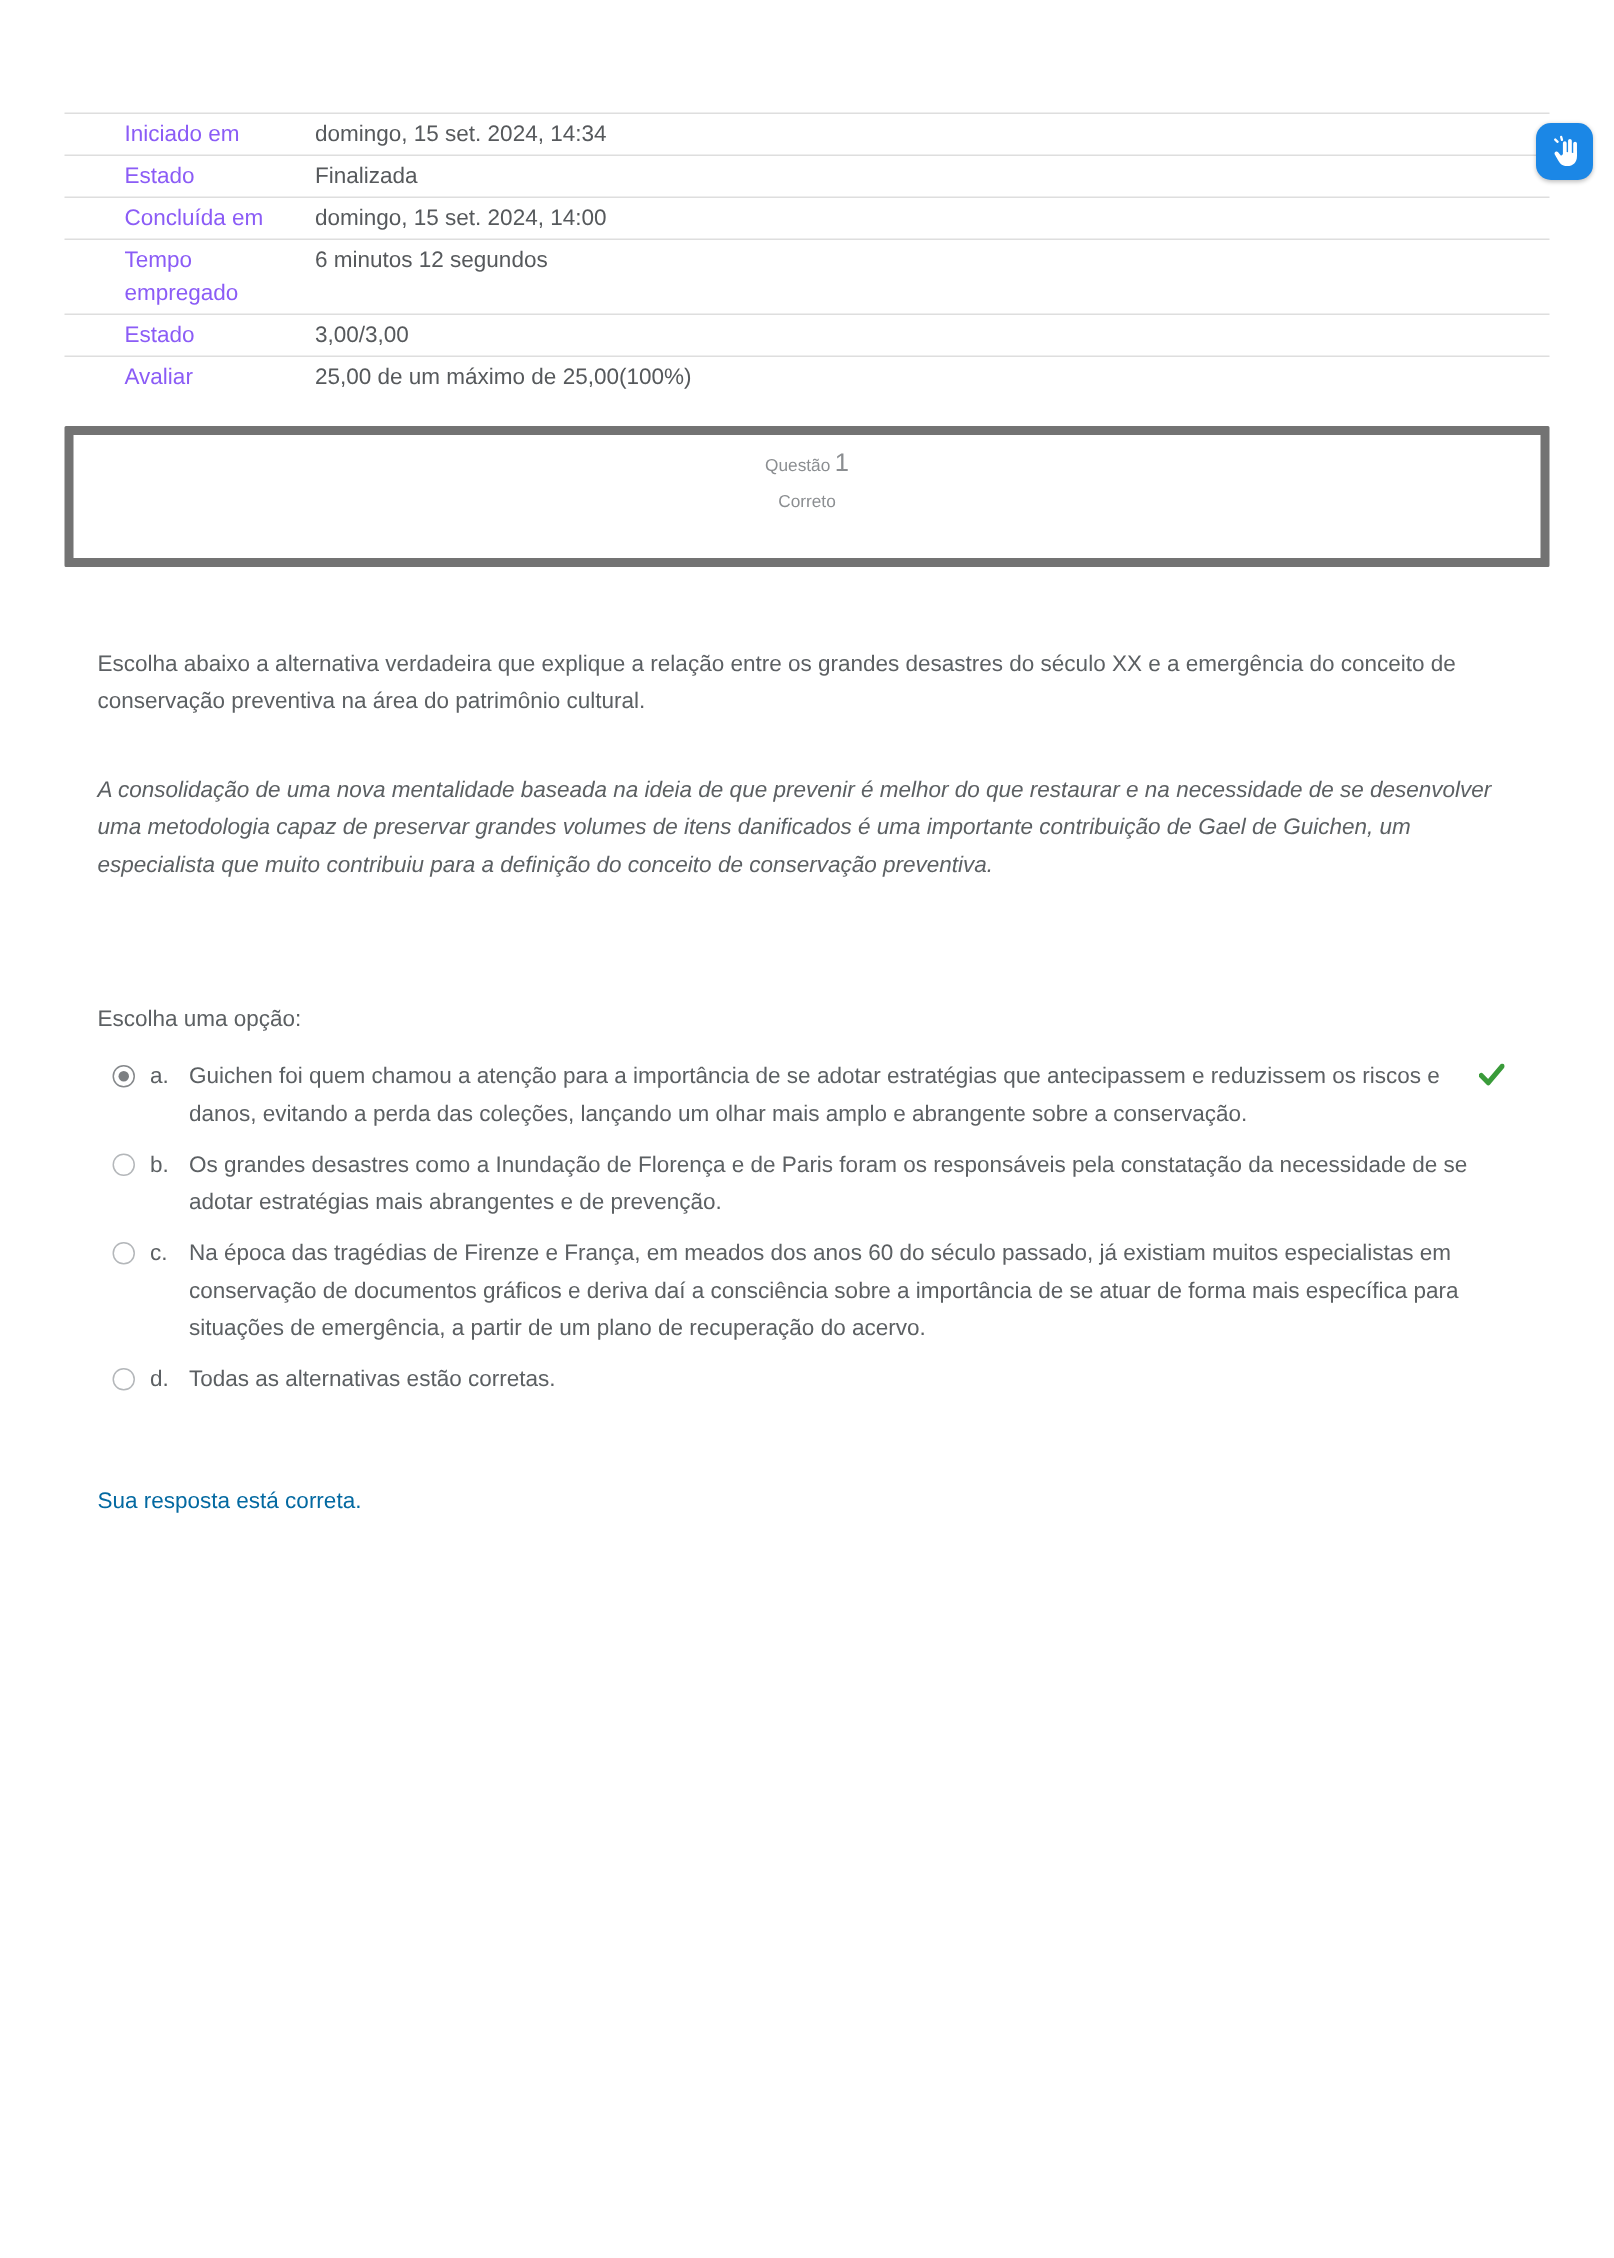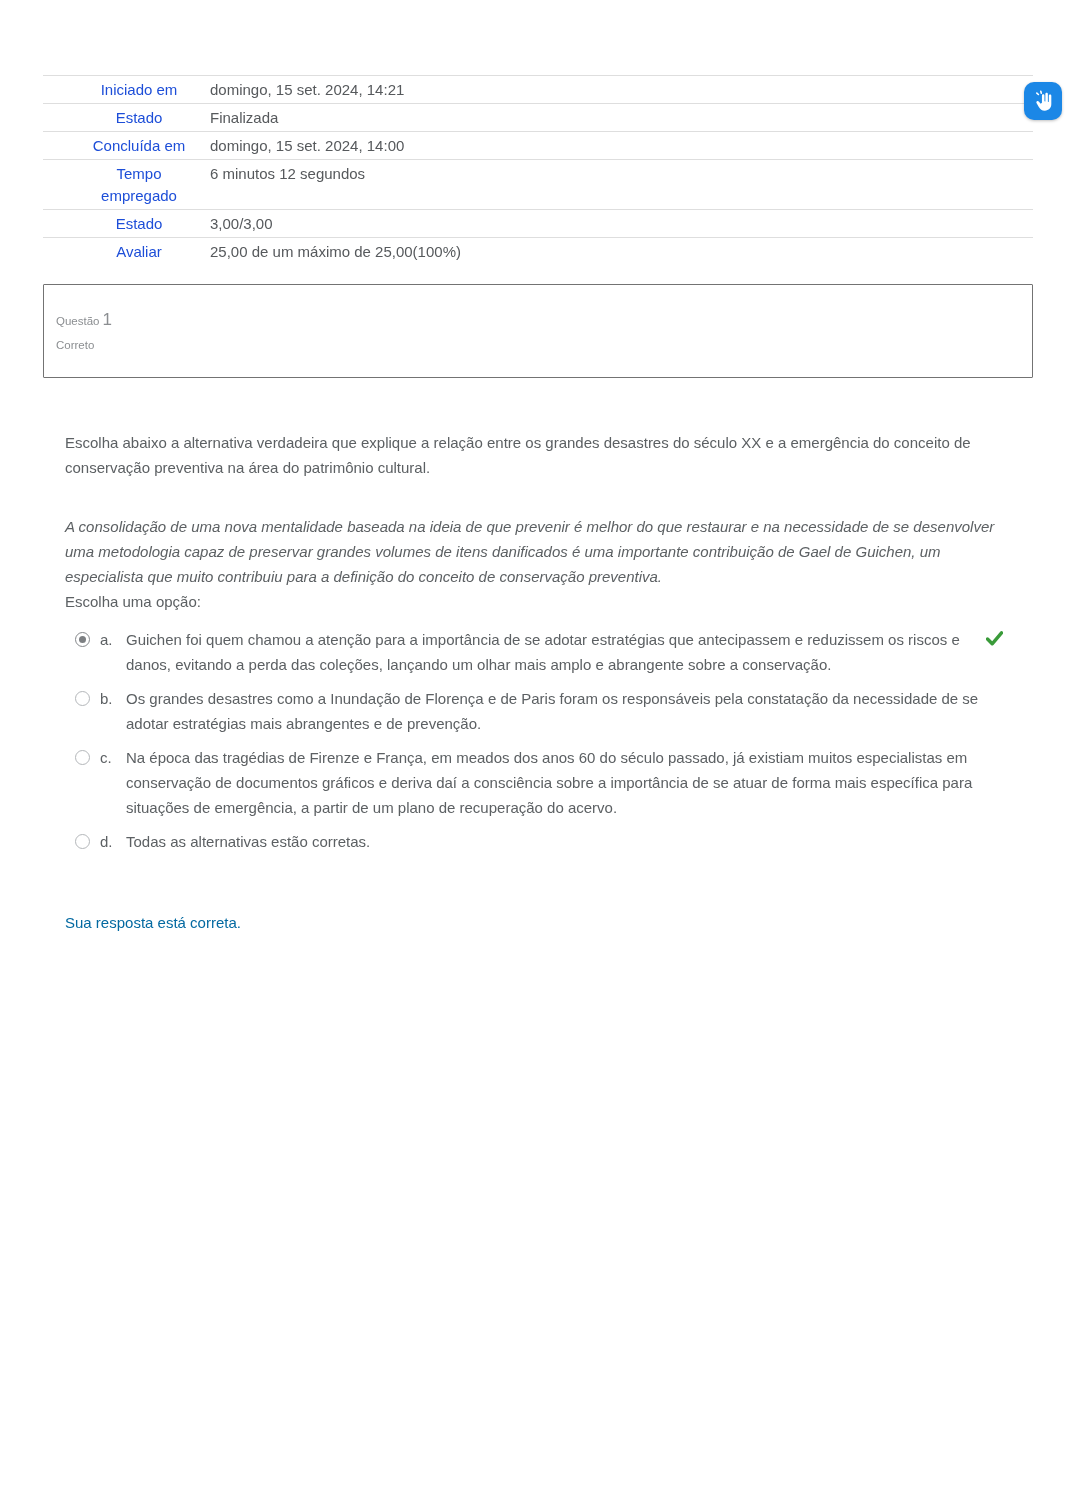--- a/index.html
+++ b/index.html
@@ -11,50 +11,51 @@
   }
   .container { margin:0 43px; padding-top:75px; }
 
   
   table.summary { width:100%; border-collapse:collapse; font-size:15px; color:#56595c; }
   table.summary th, table.summary td {
     border-top:1px solid #dedede;
     vertical-align:top; text-align:left; font-weight:400; line-height:22px;
   }
   table.summary th {
-    width:167px; padding:3px 15px 2px 40px; text-align:center; color:#1d4ed8;
+    width:167px; padding:3px 15px 2px 40px; text-align:left; color:#8b5cf6;
   }
   table.summary td { padding:3px 0 2px 0; }
 
   
   .a11y-btn {
     position:absolute; left:1024px; top:82px; width:38px; height:38px;
     border:none; border-radius:10px; background:#1b87e6; cursor:pointer;
     display:flex; align-items:center; justify-content:center;
     box-shadow:0 1px 3px rgba(0,0,0,.25);
   }
   .a11y-btn svg { display:block; }
 
   
   .question-info {
     margin-top:19px; min-height:94px;
-    border:1px solid #737373; border-radius:1px;
-    padding:25px 12px 12px;
+    border:6px solid #737373; border-radius:1px;
+    padding:9px 12px 12px;
     color:#8b8e91;
+    text-align:center;
   }
   .qno { font-size:11.5px; line-height:20px; }
   .qno .qnum { font-size:17px; margin-left:3px; }
   .qstate { font-size:11.5px; margin-top:8px; }
   .qgrade { font-size:11.5px; margin-top:9px; }
 
   
   .question-body { padding:52px 0 0 22px; font-size:15px; }
   .qtext { line-height:25px; width:940px; }
   .qtext.italic { margin-top:34px; font-style:italic; width:948px; }
-  .prompt { line-height:25px; }
+  .prompt { margin-top:78px; line-height:25px; }
 
   .options { margin-top:13px; }
   .option { display:flex; align-items:flex-start; margin-bottom:9px; padding-right:30px; cursor:pointer; }
   .radio {
     flex:none; width:15px; height:15px; margin:5px 10px 0 10px;
     border:1px solid #b4b7ba; border-radius:50%; background:#fff; position:relative;
   }
   .radio.checked { border-color:#85888b; }
   .radio.checked::after {
     content:""; position:absolute; inset:3px; border-radius:50%; background:#7c7f82;
@@ -67,21 +68,21 @@
 </style>
 </head>
 <body>
 
 <div class="container">
 
   <table class="summary">
     <tbody>
       <tr>
         <th>Iniciado em</th>
-        <td>domingo, 15 set. 2024, 14:21</td>
+        <td>domingo, 15 set. 2024, 14:34</td>
       </tr>
       <tr>
         <th>Estado</th>
         <td>Finalizada</td>
       </tr>
       <tr>
         <th>Concluída em</th>
         <td>domingo, 15 set. 2024, 14:00</td>
       </tr>
       <tr>

